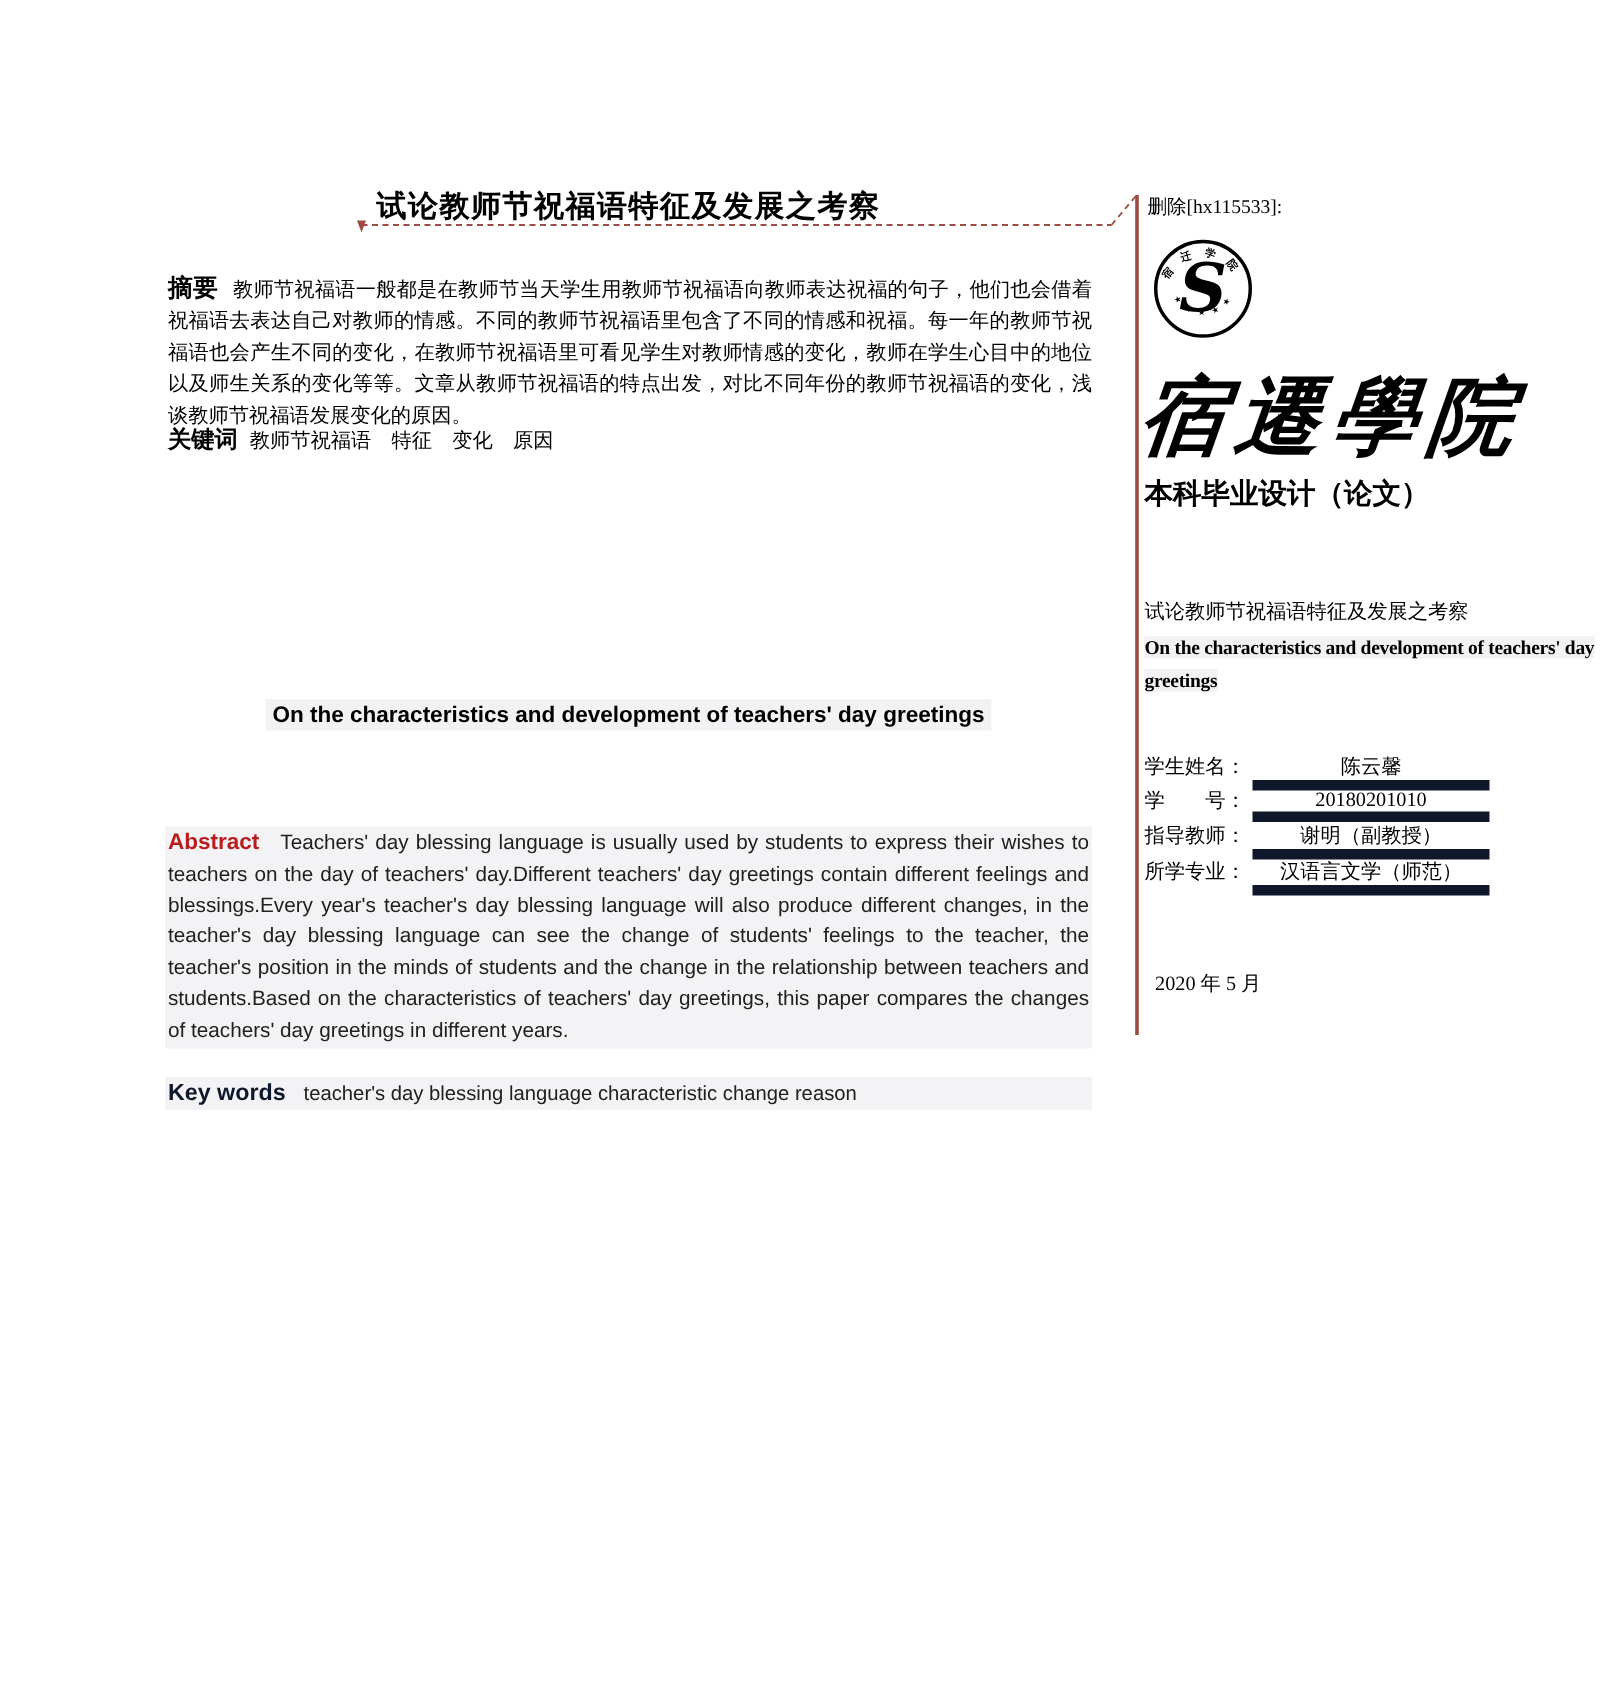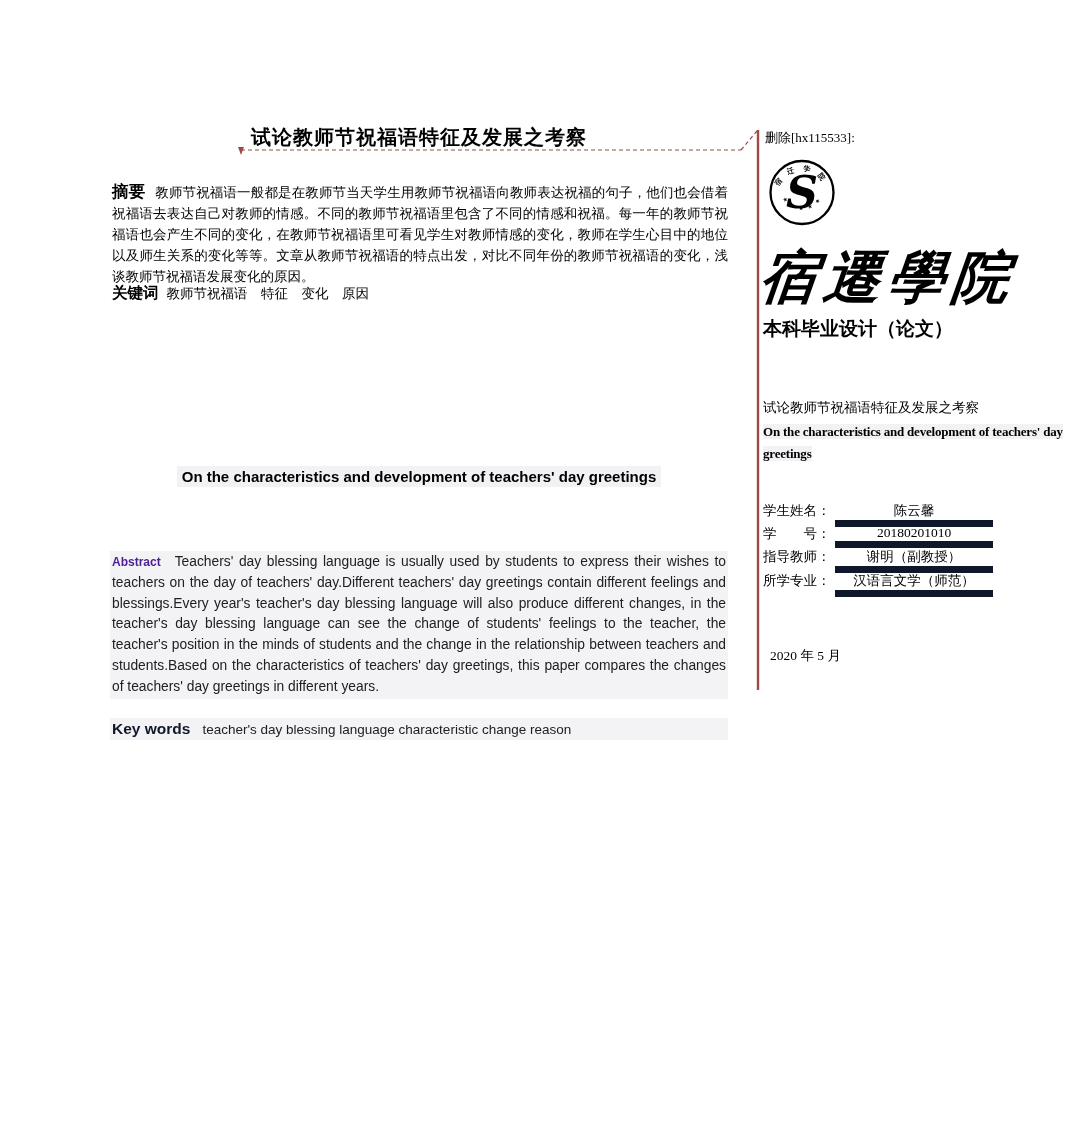--- a/index.html
+++ b/index.html
@@ -47,21 +47,21 @@
   .abstract-en {
     left: 110px; top: 551px; width: 618px;
     background: #f3f3f5;
     font-family: "Liberation Sans", sans-serif;
     font-size: 13.8px; line-height: 20.8px;
     text-align: justify;
     padding: 1px 2px;
     color: #202020;
   }
   .abstract-en .lbl-en {
-    font-size: 12px; font-weight: bold; color: #4c1d95;
+    font-size: 15px; font-weight: bold; color: #b91c1c;
     margin-right: 14px;
   }
   .keywords-en {
     left: 110px; top: 718px; width: 618px;
     background: #f3f3f5;
     font-family: "Liberation Sans", sans-serif;
     font-size: 13.5px; padding: 2px;
     color: #202020;
   }
   .keywords-en .lbl-en {

